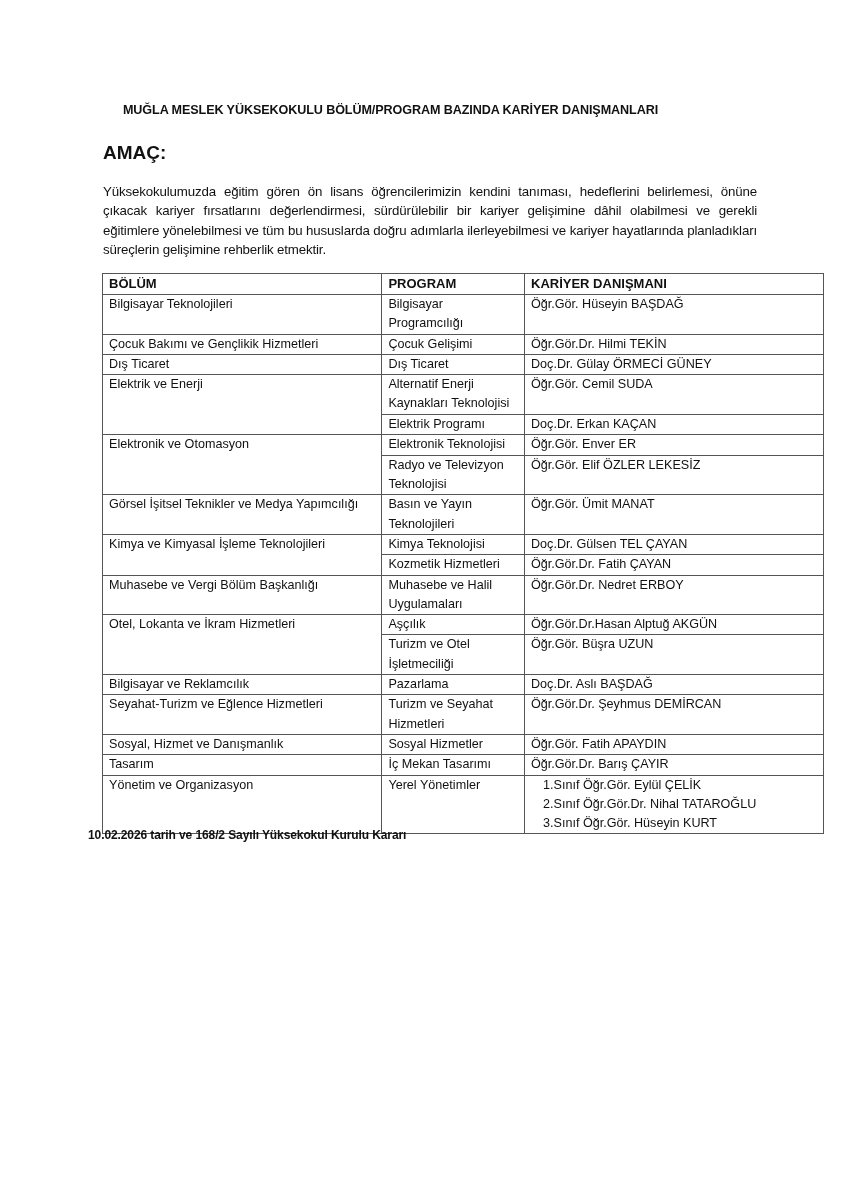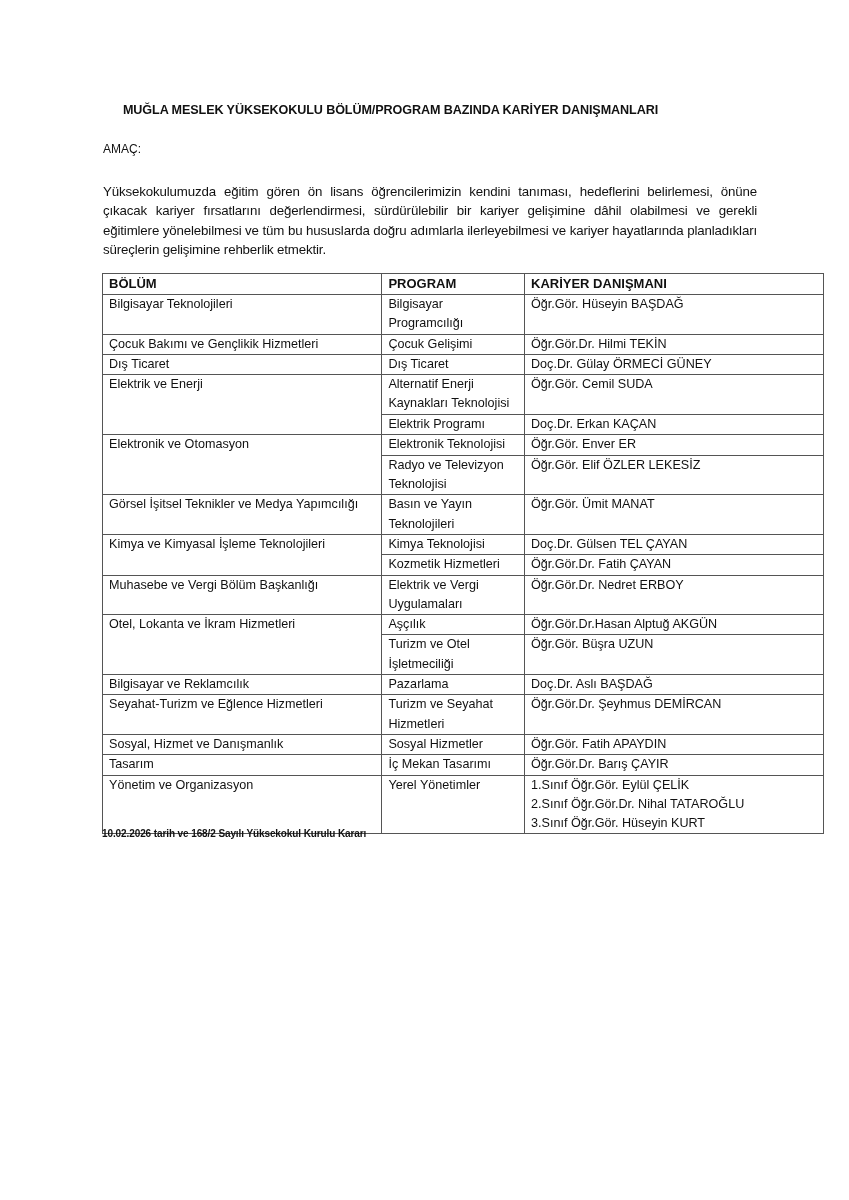--- a/index.html
+++ b/index.html
@@ -1,32 +1,32 @@
 <!DOCTYPE html>
 <html><head>
   <meta charset="utf-8">
   <style>
     html, body { margin: 0; padding: 0; background: #ffffff; }
     body { width: 849px; height: 1200px; position: relative; overflow: hidden;
            font-family: "Liberation Sans", "DejaVu Sans", sans-serif; color: #111; }
     .title { position: absolute; left: 0; width: 781px; top: 103px; text-align: center;
              font-weight: bold; font-size: 12.6px; letter-spacing: -0.1px; }
-    .amac-label { position: absolute; left: 103px; top: 142px; font-weight: normal; font-size: 12px; }
+    .amac-label { position: absolute; left: 103px; top: 142px; font-weight: bold; font-size: 19px; }
     .amac-text { position: absolute; left: 103px; top: 160px; width: 654px; font-size: 13.3px;
                  line-height: 19.4px; text-align: justify; letter-spacing: -0.15px; margin-top: 22px; }
     table.advisors { position: absolute; left: 102px; top: 273px; width: 722px;
                      border-collapse: collapse; font-size: 12.6px; table-layout: fixed; }
     table.advisors th, table.advisors td { border: 1px solid #555; padding: 0 6px;
                      vertical-align: top; line-height: 19.3px; text-align: left;
                      white-space: nowrap; overflow: hidden; }
     table.advisors th { font-weight: bold; font-size: 13px; height: 20px; }
     .col1 { width: 243px; } .col2 { width: 124px; } .col3 { width: 260px; }
     .wrap { white-space: normal !important; }
-    .footer-note { position: absolute; left: 102px; top: 828px; font-weight: bold; font-size: 10px; letter-spacing: -0.1px; }
-    .line { display: block; }
+    .footer-note { position: absolute; left: 88px; top: 828px; font-weight: bold; font-size: 12px; letter-spacing: -0.1px; }
+    .line { display: block; margin-left: 12px; }
   </style>
 </head>
 <body>
 
 <div class="title">MUĞLA MESLEK YÜKSEKOKULU BÖLÜM/PROGRAM BAZINDA KARİYER DANIŞMANLARI</div>
 <div class="amac-label">AMAÇ:</div>
 <div class="amac-text">Yüksekokulumuzda eğitim gören ön lisans öğrencilerimizin kendini tanıması, hedeflerini belirlemesi, önüne çıkacak kariyer fırsatlarını değerlendirmesi, sürdürülebilir bir kariyer gelişimine dâhil olabilmesi ve gerekli eğitimlere yönelebilmesi ve tüm bu hususlarda doğru adımlarla ilerleyebilmesi ve kariyer hayatlarında planladıkları süreçlerin gelişimine rehberlik etmektir.</div>
 
 <table class="advisors">
   <colgroup>
@@ -84,21 +84,21 @@
       <td rowspan="2">Kimya ve Kimyasal İşleme Teknolojileri</td>
       <td>Kimya Teknolojisi</td>
       <td>Doç.Dr. Gülsen TEL ÇAYAN</td>
     </tr>
     <tr>
       <td>Kozmetik Hizmetleri</td>
       <td>Öğr.Gör.Dr. Fatih ÇAYAN</td>
     </tr>
     <tr>
       <td>Muhasebe ve Vergi Bölüm Başkanlığı</td>
-      <td class="wrap">Elektrik ve Vergi Uygulamaları</td>
+      <td class="wrap">Muhasebe ve Halil Uygulamaları</td>
       <td>Öğr.Gör.Dr. Nedret ERBOY</td>
     </tr>
     <tr>
       <td rowspan="2">Otel, Lokanta ve İkram Hizmetleri</td>
       <td>Aşçılık</td>
       <td>Öğr.Gör.Dr.Hasan Alptuğ AKGÜN</td>
     </tr>
     <tr>
       <td class="wrap">Turizm ve Otel İşletmeciliği</td>
       <td>Öğr.Gör. Büşra UZUN</td>

